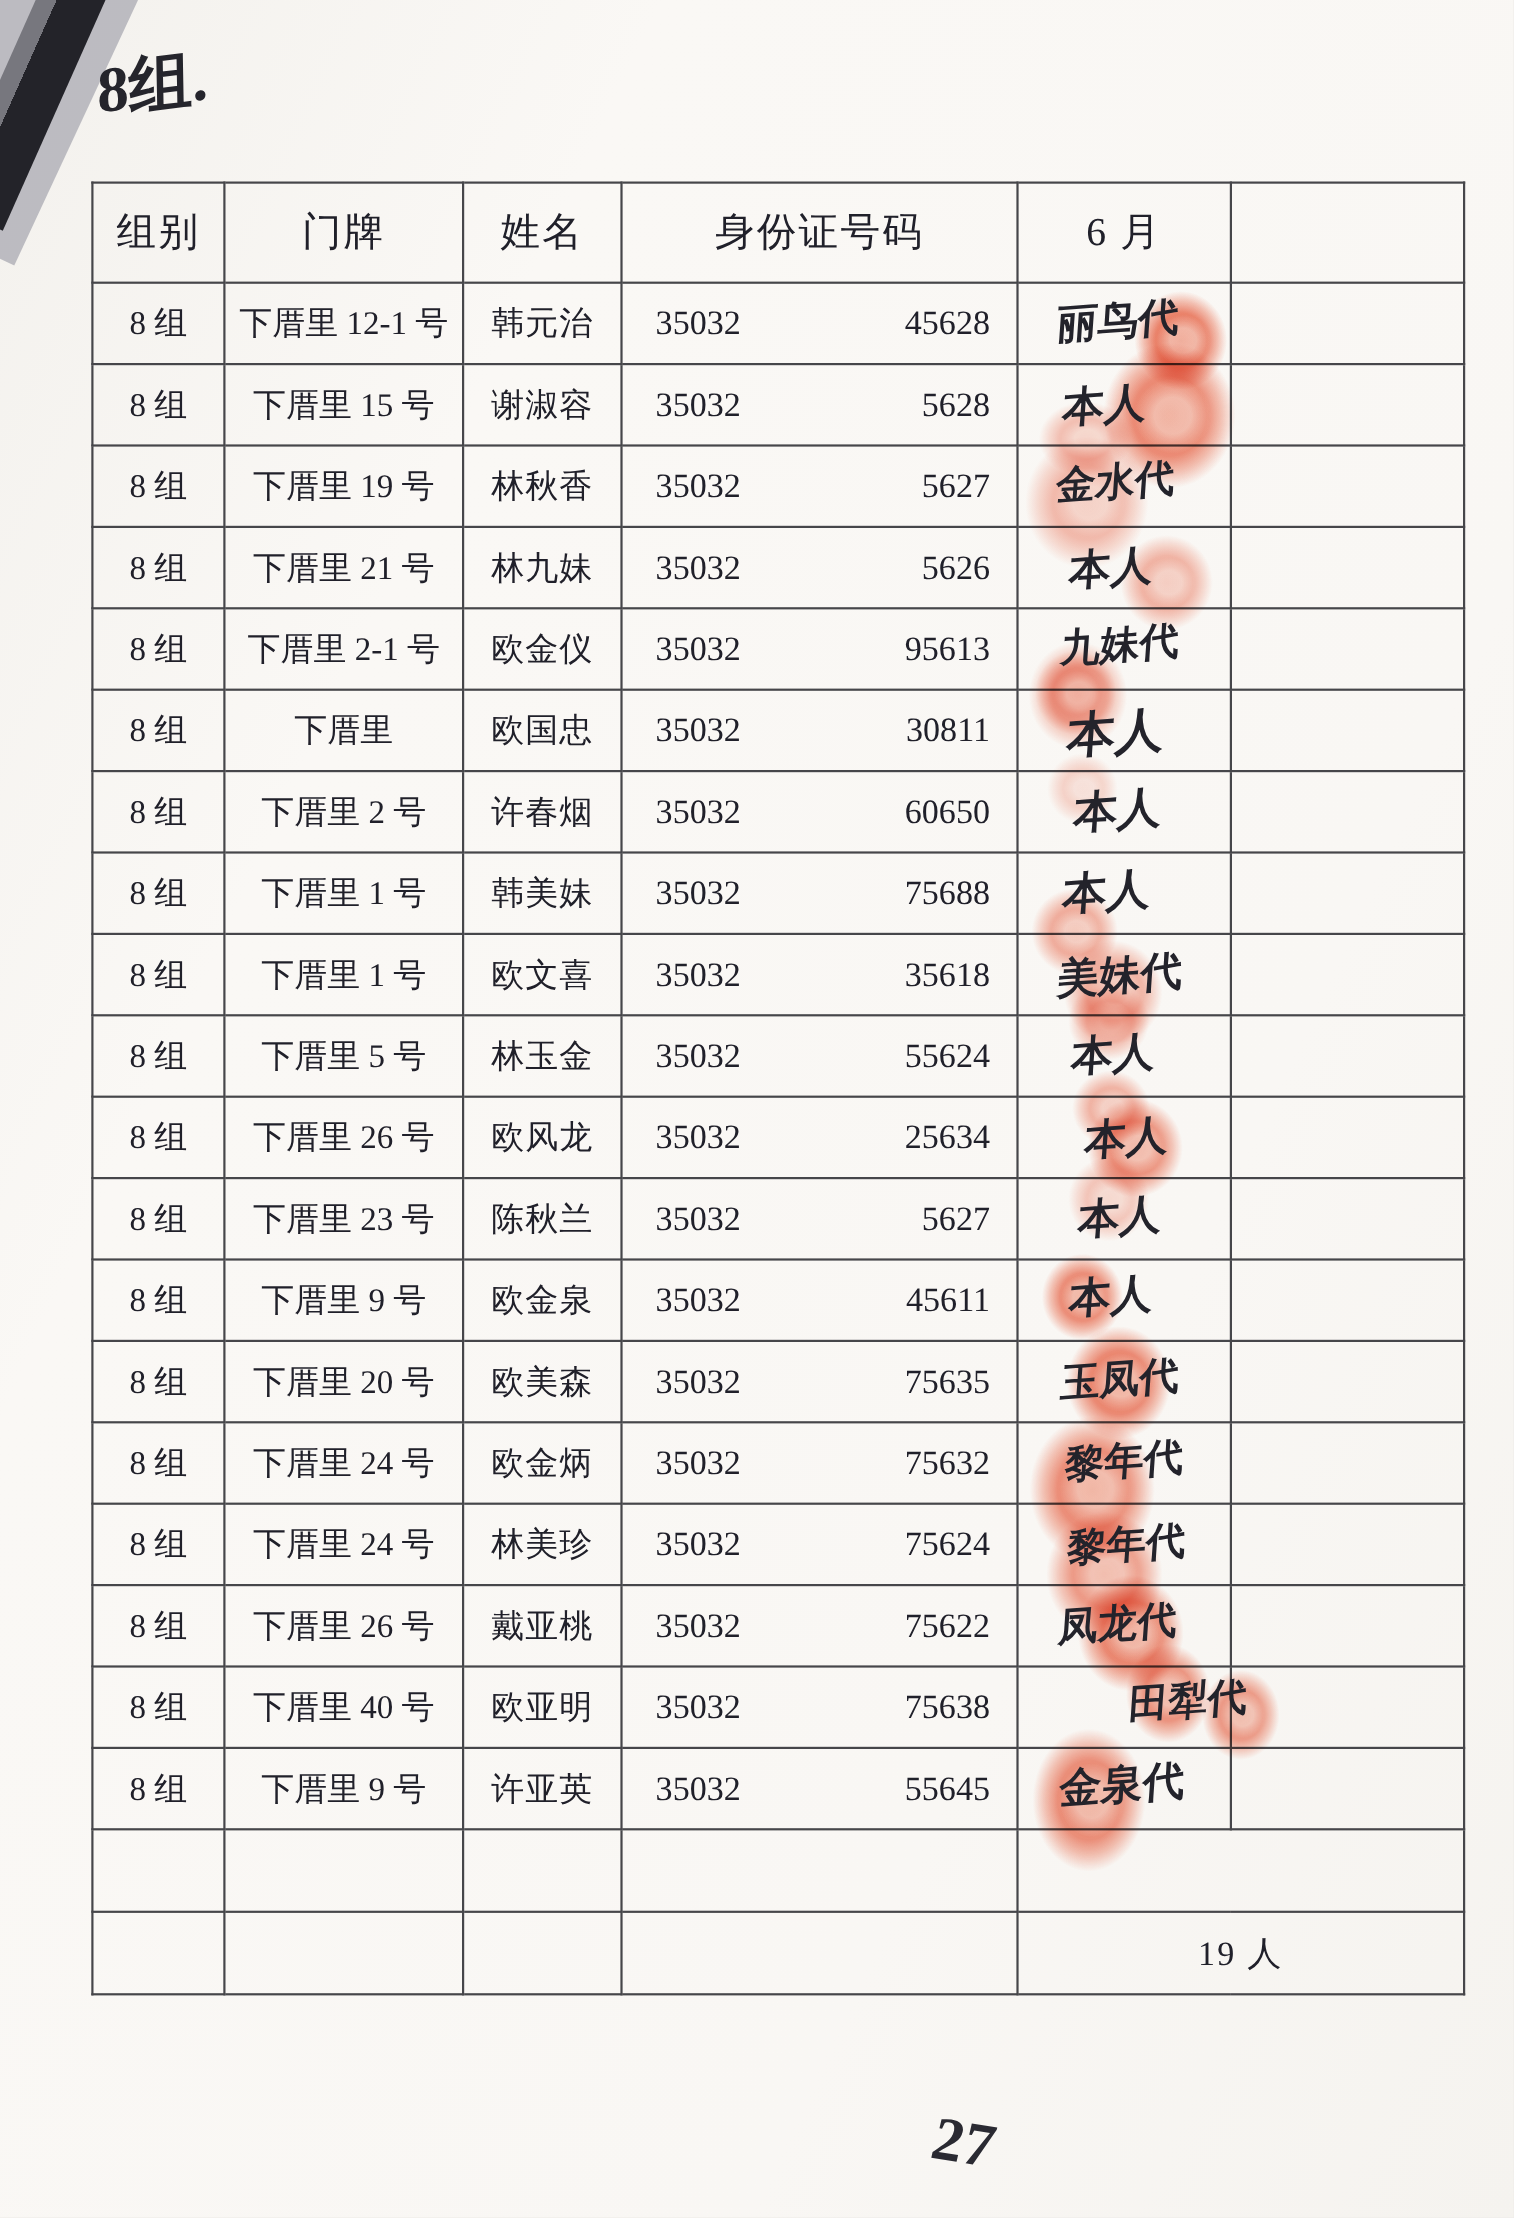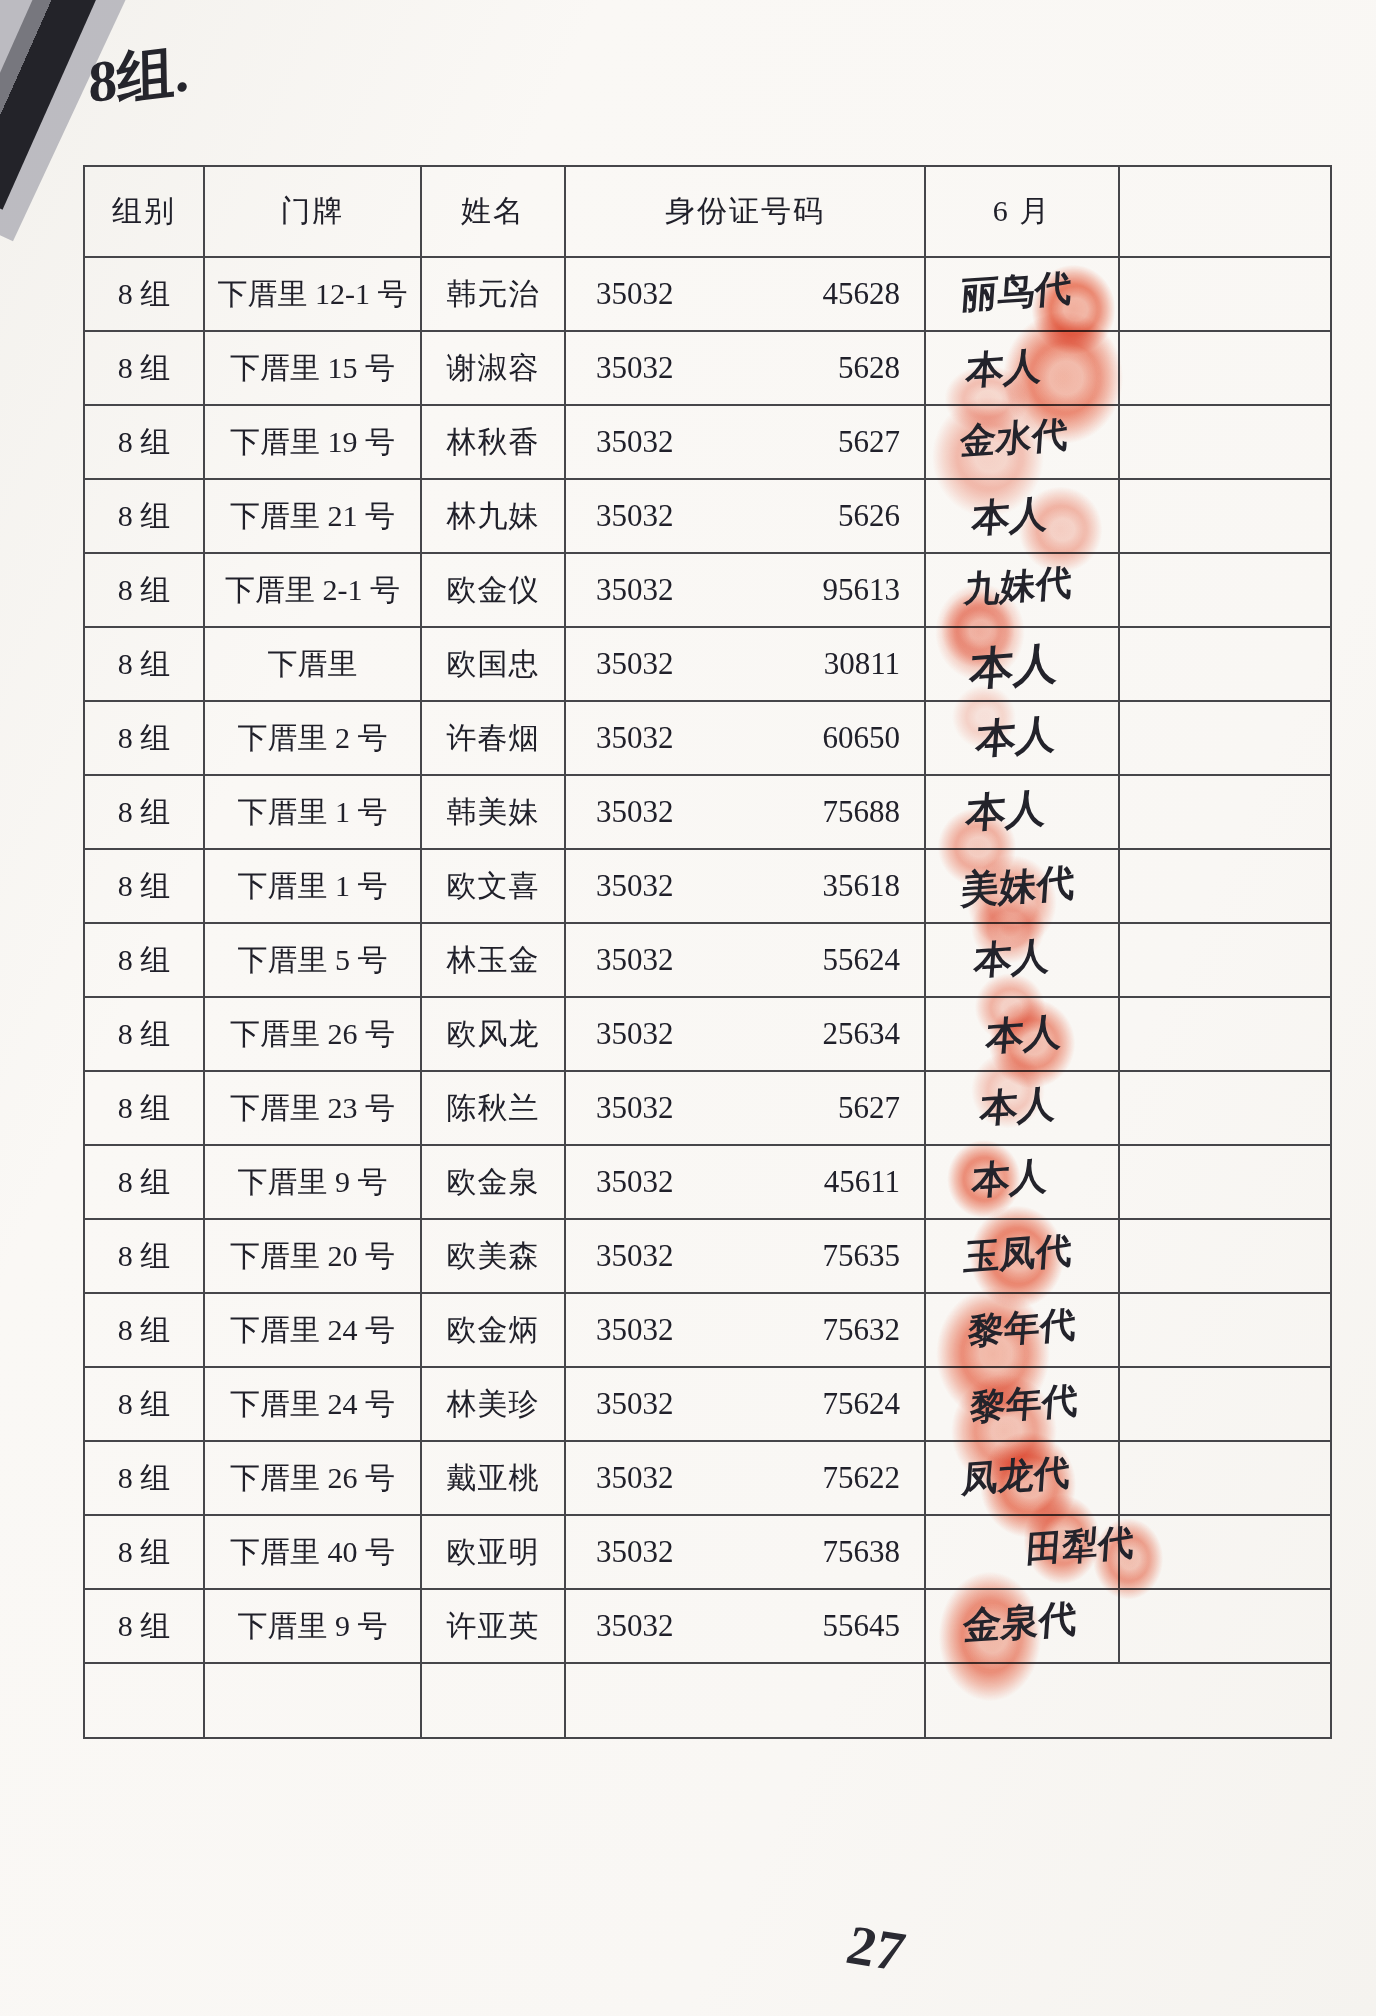--- a/index.html
+++ b/index.html
@@ -36,21 +36,21 @@
   table.roster{
     position:absolute;left:83px;top:165px;width:1247px;
     border-collapse:collapse;table-layout:fixed;
     color:var(--ink,#20202a);
   }
   table.roster th,table.roster td{
     border:2px solid var(--border,#46464a);
     padding:0;vertical-align:middle;text-align:center;
     font-weight:400;
   }
-  table.roster th{height:89px;font-size:30px;letter-spacing:2px;}
+  table.roster th{height:89px;font-size:36px;letter-spacing:2px;}
   tr.rrow td{height:72px;font-size:30px;}
   td.c-name{font-size:31px;letter-spacing:1px;margin-top:29px;}
   .idwrap{display:flex;justify-content:space-between;align-items:center;padding:0 24px 0 30px;font-size:31px;}
   td.c-sign{position:relative;overflow:visible;}
   .sig{
     position:relative;z-index:2;display:inline-block;
     font-family:"DejaVu Sans","Liberation Sans",sans-serif;
     font-weight:600;color:var(--sig,#23232b);
     white-space:nowrap;
   }
@@ -348,17 +348,24 @@
           <td class="c-sign"><div class="print" style="left: 0px; top: -28px; width: 128px; height: 162px; opacity: 0.85;"></div><span class="sig" style="font-size: 38px; transform: translate(-2px, -4px) rotate(-4deg) skewX(-8deg);">金泉代</span></td>
           <td class="c-extra"></td>
         </tr>
         <tr class="tallrow">
           <td></td>
           <td></td>
           <td></td>
           <td></td>
           <td colspan="2"></td>
         </tr>
+        <tr class="totalrow">
+          <td></td>
+          <td></td>
+          <td></td>
+          <td></td>
+          <td colspan="2"><span>19 人</span></td>
+        </tr>
       </tbody>
   </table>
 
   <div class="pagenum">27</div>
 </div>
 
 </body></html>

